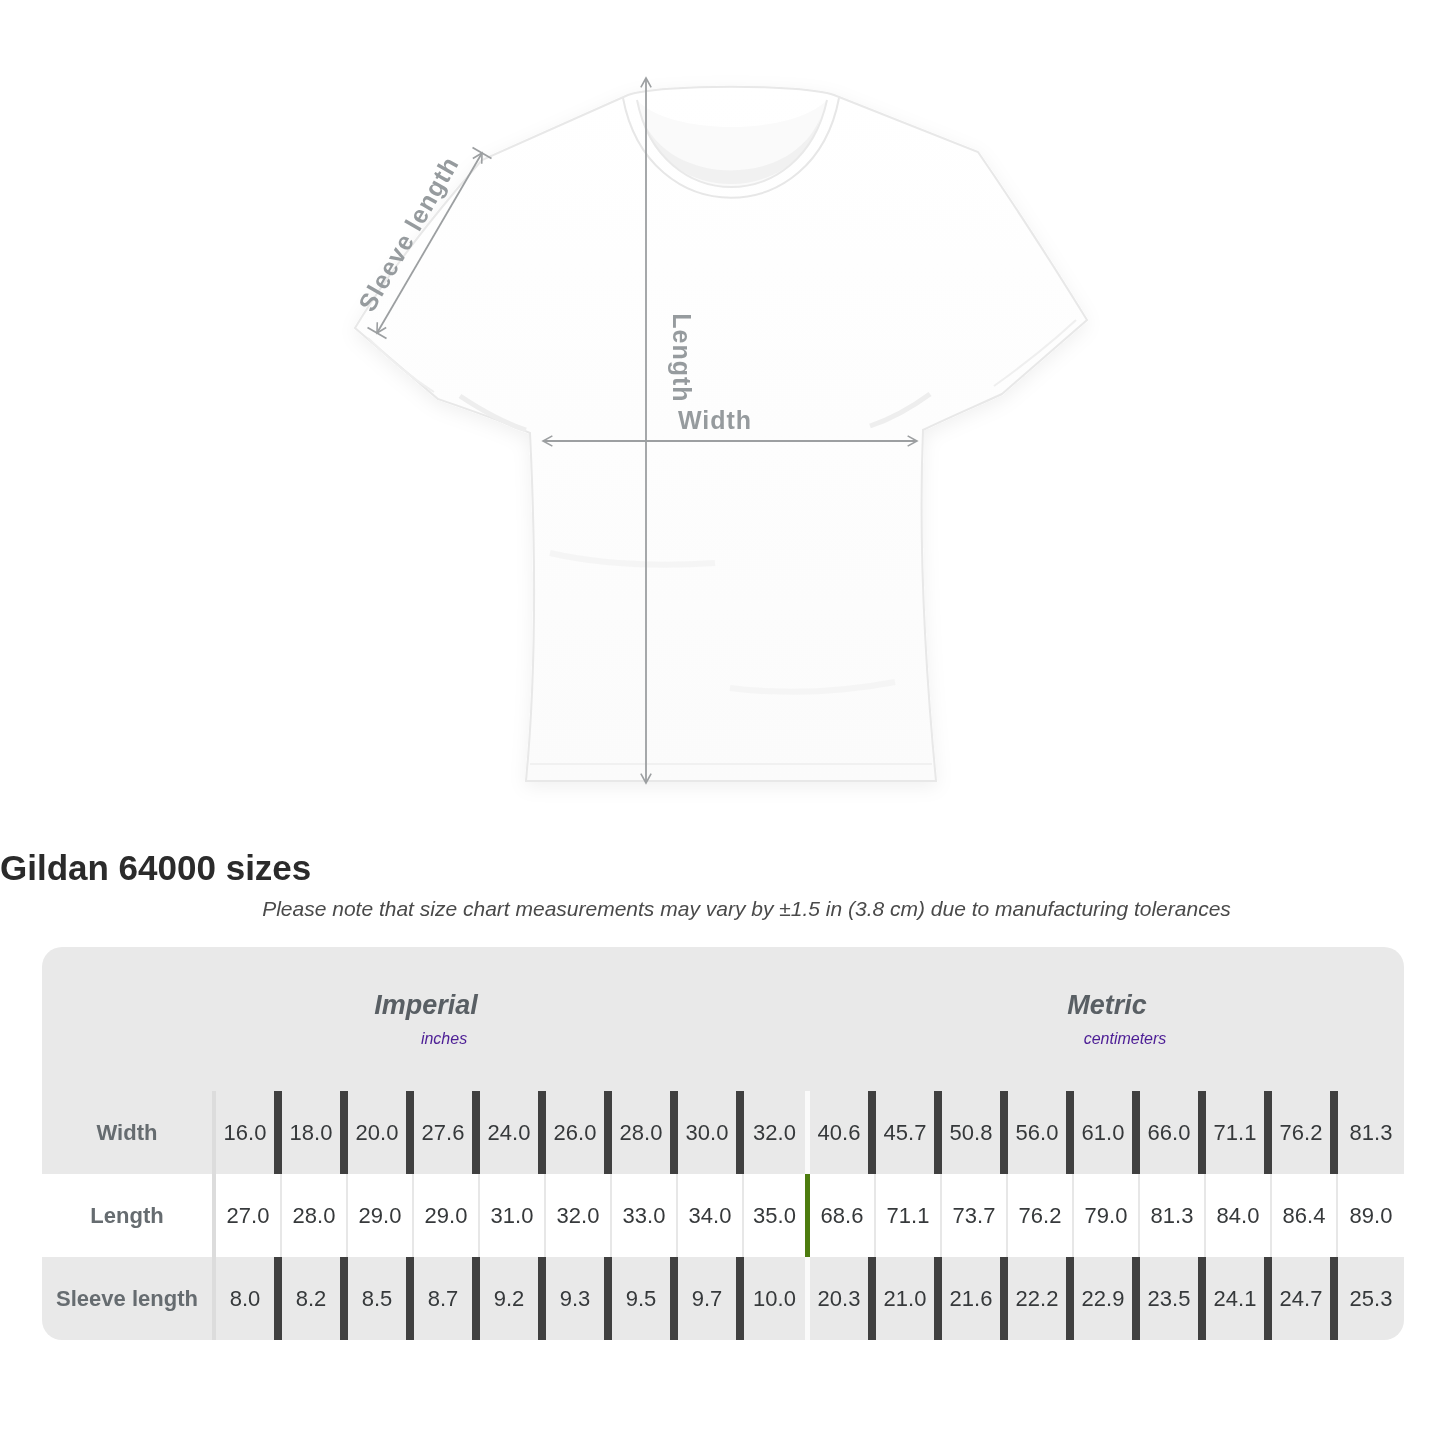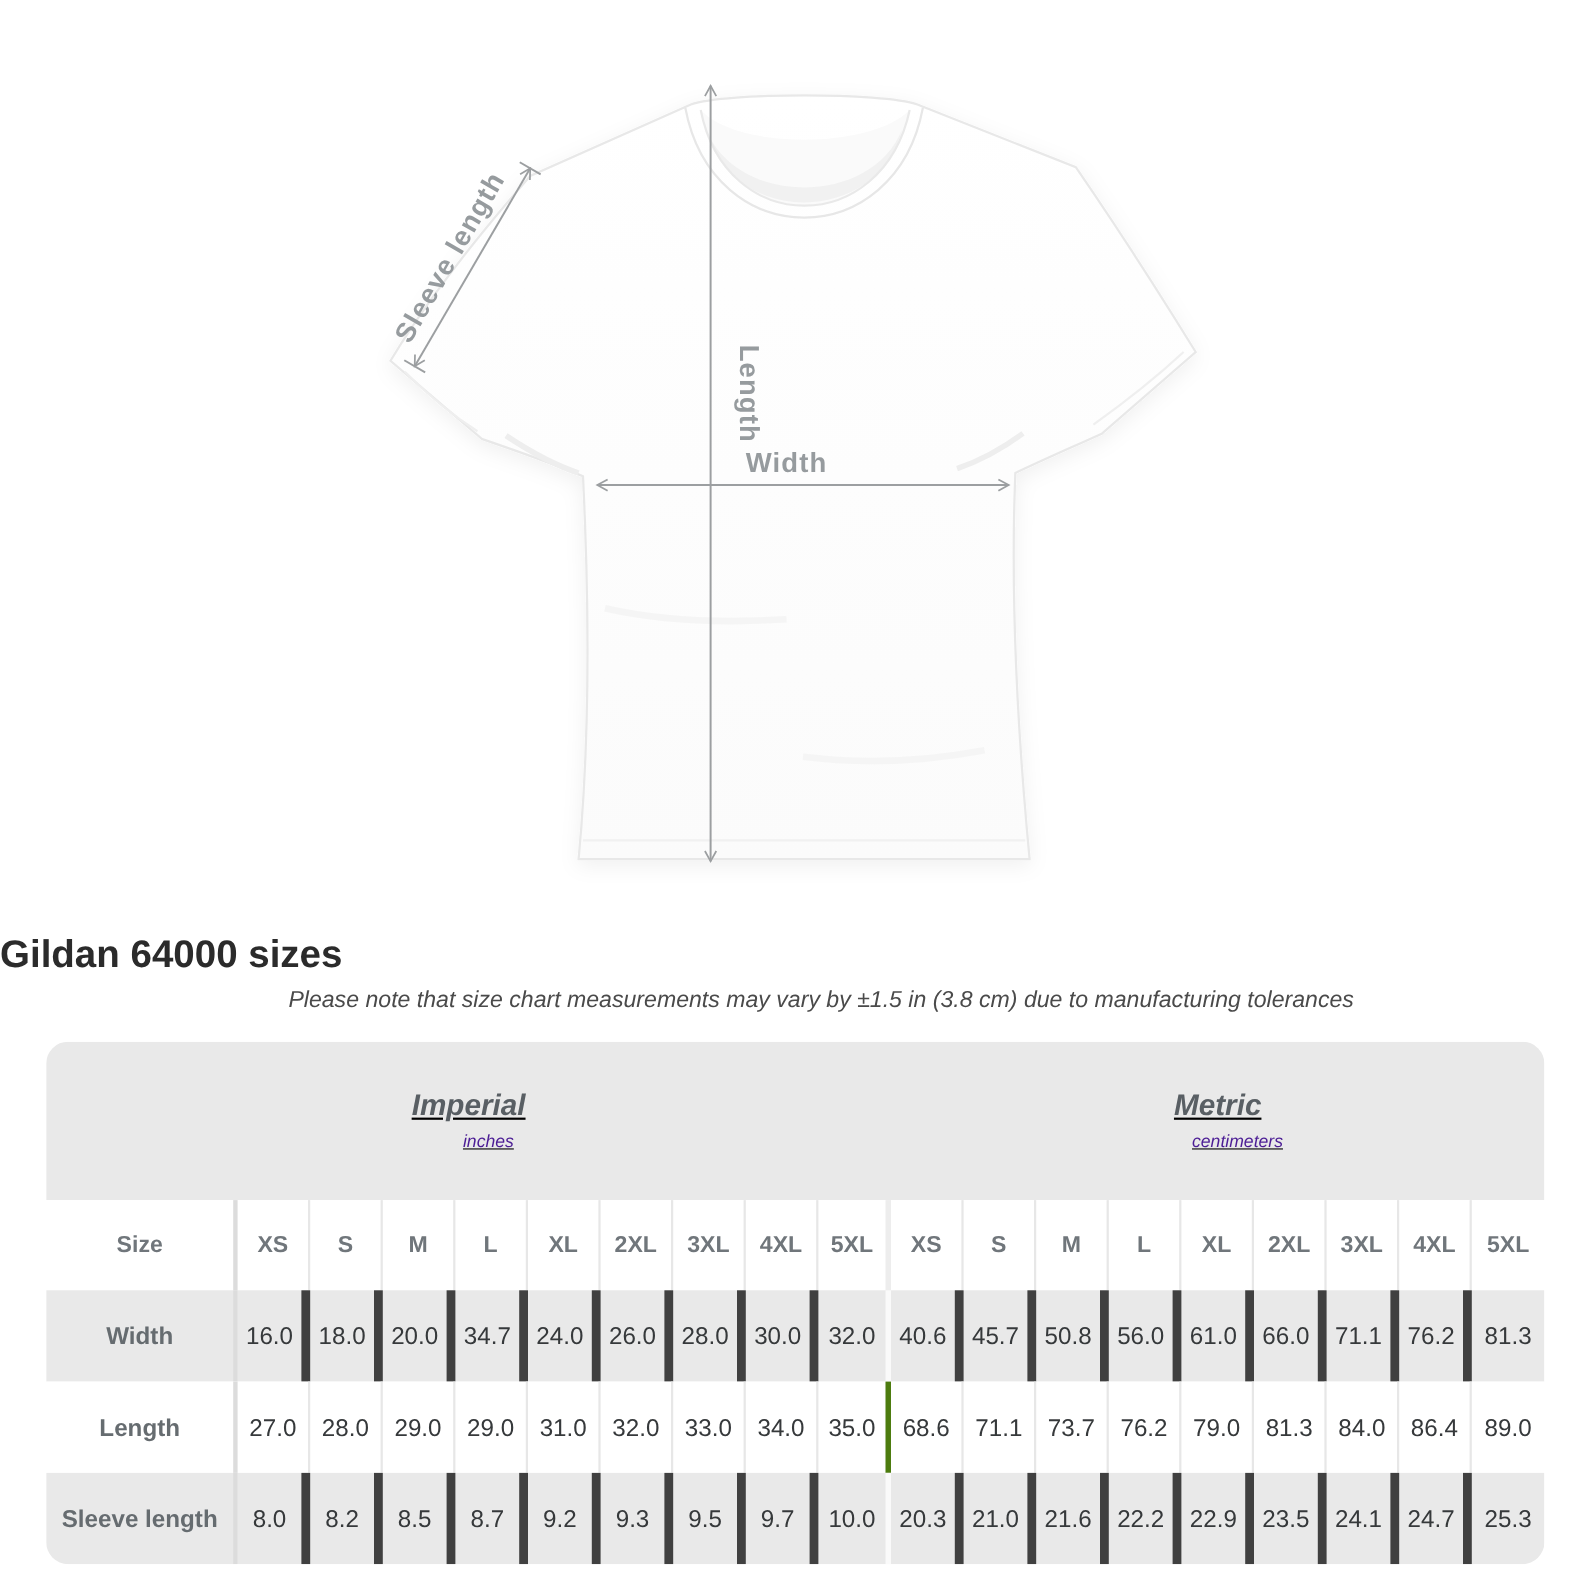--- a/index.html
+++ b/index.html
@@ -20,21 +20,21 @@
 
   
   .table-wrap { position:absolute; left:42px; top:947px; width:1362px;
                 border-radius:20px; overflow:hidden; }
   table { width:100%; border-collapse:separate; border-spacing:0; table-layout:fixed; }
   col.c-label { width:174px; }
 
   th, td { text-align:center; vertical-align:middle; font-weight:normal; }
 
   
-  tr.band th { background:#e9e9e9; height:144px;text-decoration:underline; }
+  tr.band th { background:#e9e9e9; height:144px; }
   .sec-title { font-size:27px; font-weight:bold; font-style:italic; color:#595f64; margin-bottom:9px; }
   .sec-unit  { font-size:16px; font-style:italic; color:#4c1d95;margin-left:36px; }
 
   
   tr.sizes { height:82px; background:#ffffff; }
   tr.sizes th { font-size:21px; font-weight:bold; color:#70767b; }
 
   
   tr.data-row { height:83px; }
   tr.gray  { background:#e9e9e9; }
@@ -135,50 +135,28 @@
         <tr class="band">
           <th colspan="10">
             <div class="sec-title">Imperial</div>
             <div class="sec-unit">inches</div>
           </th>
           <th colspan="9">
             <div class="sec-title">Metric</div>
             <div class="sec-unit">centimeters</div>
           </th>
         </tr>
-        <tr class="sizes" id="size-row">
-          <th class="rowlabel first-col">Size</th>
-
-        <th class="size-cell">XS</th>
-            <th class="size-cell">S</th>
-            <th class="size-cell">M</th>
-            <th class="size-cell">L</th>
-            <th class="size-cell">XL</th>
-            <th class="size-cell">2XL</th>
-            <th class="size-cell">3XL</th>
-            <th class="size-cell">4XL</th>
-            <th class="size-cell sep">5XL</th>
-            <th class="size-cell">XS</th>
-            <th class="size-cell">S</th>
-            <th class="size-cell">M</th>
-            <th class="size-cell">L</th>
-            <th class="size-cell">XL</th>
-            <th class="size-cell">2XL</th>
-            <th class="size-cell">3XL</th>
-            <th class="size-cell">4XL</th>
-            <th class="size-cell">5XL</th>
-          </tr>
       </thead>
       <tbody id="tbody">
           <tr class="data-row gray">
             <th class="rowlabel first-col">Width</th>
             <td class="val">16.0</td>
             <td class="val">18.0</td>
             <td class="val">20.0</td>
-            <td class="val">34.7</td>
+            <td class="val">27.6</td>
             <td class="val">24.0</td>
             <td class="val">26.0</td>
             <td class="val">28.0</td>
             <td class="val">30.0</td>
             <td class="val sep">32.0</td>
             <td class="val">40.6</td>
             <td class="val">45.7</td>
             <td class="val">50.8</td>
             <td class="val">56.0</td>
             <td class="val">61.0</td>

